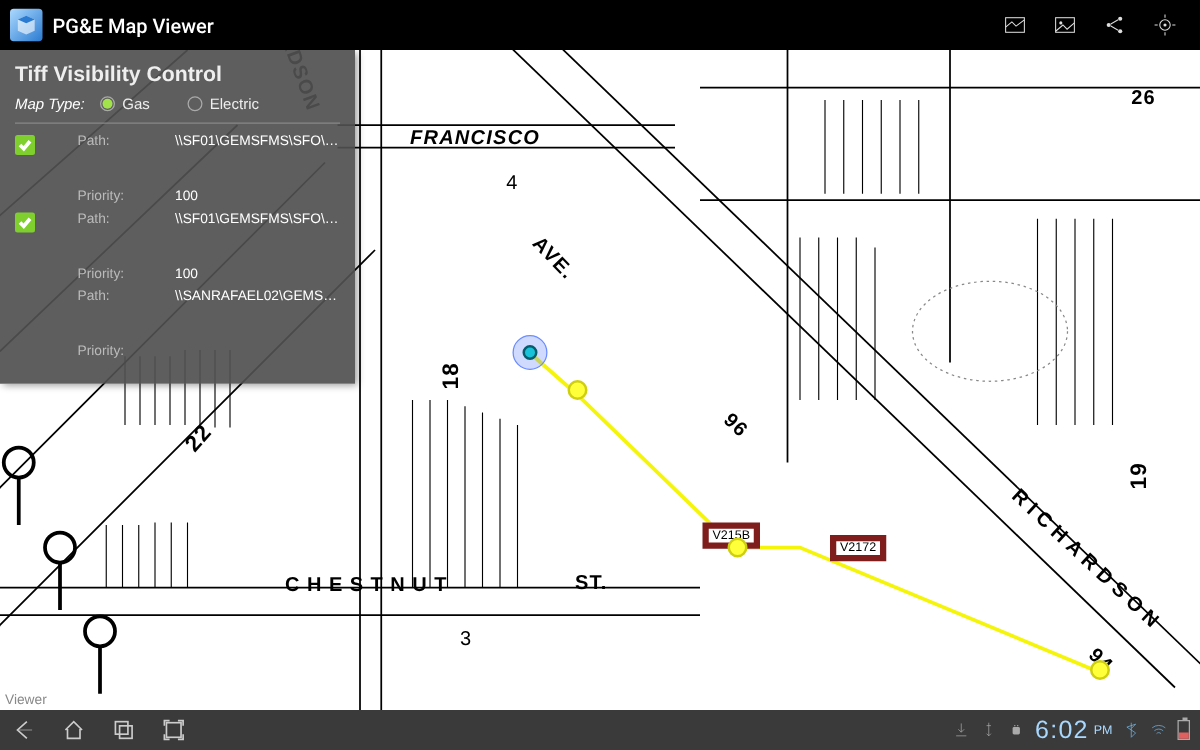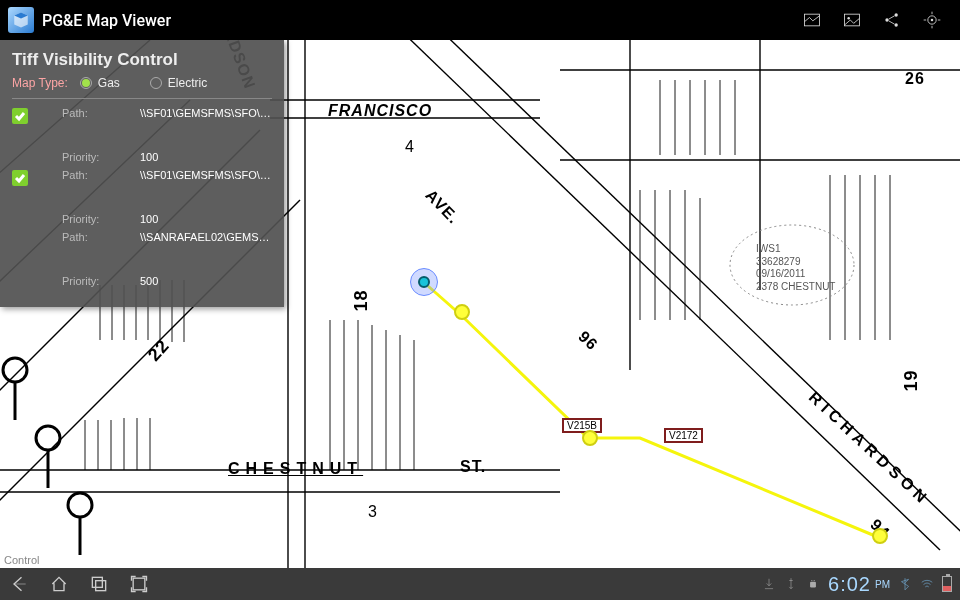--- a/index.html
+++ b/index.html
@@ -14,27 +14,27 @@
   .topbar .action svg { width:20px; height:20px; fill:#ddd; }
   
   .map { position: absolute; top: 40px; bottom: 32px; left: 0; right: 0; background:#fff; overflow:hidden; }
   .map svg { position:absolute; inset:0; }
   .map-label { position:absolute; font: 700 16px Arial; color:#000; letter-spacing:1px; }
   .attrib { position:absolute; left:0; bottom:0; padding:2px 4px; font:11px Arial; color:#888; background:rgba(255,255,255,.8); }
   .locdot { position:absolute; width:28px; height:28px; border-radius:50%; background:rgba(120,150,255,.35); border:1px solid #6a8cff; display:flex; align-items:center; justify-content:center;}
   .locdot .inner{ width:12px; height:12px; border-radius:50%; background:#18c3d9; border:2px solid #065c6b;}
   .yellowdot{ position:absolute; width:16px; height:16px; border-radius:50%; background:#ffff3a; border:2px solid #cfcf10;}
   .bubble { position:absolute; font:10px Arial; color:#555; text-align:left; line-height:1.25; }
-  .valvetag{ position:absolute; font:10px Arial; padding:0 3px; border:2px solid #7f1d1d; background:#fff;}
+  .valvetag{ position:absolute; font:10px Arial; padding:0 3px; border:5px solid #7f1d1d; background:#fff;}
   
   .panel { position:absolute; top:40px; left:0; width:284px; background:rgba(80,80,80,.92); color:#eee; padding:10px 12px 14px; box-shadow:2px 2px 6px rgba(0,0,0,.4);}
   .panel h2 { font:700 17px Arial; margin-bottom:6px;}
   .panel hr { border:0; border-top:1px solid #888; margin:4px 0 8px;}
   .radio-row{ display:flex; align-items:center; font:12px Arial; margin-bottom:8px;}
-  .radio-row .lbl{ color:#fca5a5; margin-right:10px;}
+  .radio-row .lbl{ color:#ffffff; margin-right:10px;font-style:italic;}
   .radio{ width:12px; height:12px; border:1px solid #aaa; border-radius:50%; display:inline-flex; align-items:center; justify-content:center; margin:0 6px 0 2px; cursor:pointer;}
   .radio.checked::after{ content:""; width:8px; height:8px; background:#a2e24b; border-radius:50%;}
   .entry{ font:11px Arial; display:grid; grid-template-columns:18px 46px 1fr; column-gap:6px; row-gap:2px; margin-bottom:6px;gap:32px;}
   .entry .chk{ grid-row:span 2; width:16px; height:16px; border-radius:2px; background:#7fcf2e; display:flex; align-items:center; justify-content:center; margin-top:1px; cursor:pointer;}
   .entry .chk svg{ width:12px; height:12px; stroke:#fff; stroke-width:3; fill:none;}
   .entry .k{ color:#bbb;}
   .entry .v{ color:#fff; white-space:nowrap; overflow:hidden; text-overflow:ellipsis;}
   .entry.nochk{ grid-template-columns:18px 46px 1fr;}
   .entry.nochk .chk{ background:transparent;}
   
@@ -181,53 +181,47 @@
       <circle cx="15" cy="330" r="12"></circle>
         <line x1="15" y1="342" x2="15" y2="380"></line>
       <circle cx="48" cy="398" r="12"></circle>
         <line x1="48" y1="410" x2="48" y2="448"></line>
       <circle cx="80" cy="465" r="12"></circle>
         <line x1="80" y1="477" x2="80" y2="515"></line>
     </g>
   </svg>
 
   <div class="map-label" style="top:62px; left:328px;font-style:italic;">FRANCISCO</div>
-  <div class="map-label" style="top:420px; left:228px; letter-spacing:6px;text-decoration:underline;">CHESTNUT</div>
+  <div class="map-label" style="top:420px; left:228px; letter-spacing:6px;">CHESTNUT</div>
   <div class="map-label" style="top:400px; left:790px; transform:rotate(43deg); letter-spacing:5px;">RICHARDSON</div>
   <div class="map-label" style="top:10px; left:208px; transform:rotate(70deg);">RDSON</div>
   <div class="map-label" style="top:158px; left:422px; transform:rotate(46deg);">AVE.</div>
   <div class="map-label" style="top:418px; left:460px;">ST.</div>
 
   <div class="map-label" style="top:250px; left:350px; transform:rotate(-90deg); font-size:18px;">18</div>
   <div class="map-label" style="top:300px; left:148px; transform:rotate(-48deg); font-size:18px;">22</div>
   <div class="map-label" style="top:463px; left:368px; font-size:16px; font-weight:400;">3</div>
   <div class="map-label" style="top:98px; left:405px; font-size:16px; font-weight:400;">4</div>
   <div class="map-label" style="top:330px; left:900px; transform:rotate(-90deg); font-size:18px;">19</div>
   <div class="map-label" style="top:30px; left:905px; font-size:16px;">26</div>
   <div class="map-label" style="top:480px; left:870px; transform:rotate(44deg); font-size:16px;">94</div>
   <div class="map-label" style="top:292px; left:578px; transform:rotate(44deg); font-size:16px;">96</div>
 
   <div class="valvetag" style="top:378px; left:562px;">V215B</div>
   <div class="valvetag" style="top:388px; left:664px;">V2172</div>
 
-  <div class="bubble" style="top:203px; left:756px;">
-    <div>IWS1</div>
-    <div>33628279</div>
-    <div>09/16/2011</div>
-    <div>2378 CHESTNUT</div>
-  </div>
 
   <div class="locdot" style="top:228px; left:410px;">
       <div class="inner"></div>
     </div>
   <div class="yellowdot" style="top:264px; left:454px;"></div>
   <div class="yellowdot" style="top:390px; left:582px;"></div>
   <div class="yellowdot" style="top:488px; left:872px;"></div>
 
-  <div class="attrib">Control</div>
+  <div class="attrib">Viewer</div>
 </div>
 
 <div class="panel">
   <h2>Tiff Visibility Control</h2>
   <div class="radio-row">
     <span class="lbl">Map Type:</span>
     <span class="radio checked"></span>
     <span>Gas</span>
     <span style="width:28px"></span>
     <span class="radio"></span>
@@ -254,21 +248,20 @@
     <div class="k">Path:</div>
     <div class="v">\\SF01\GEMSFMS\SFO\TIF\GAS\DISTRIBUT D14.tif</div>
     <div class="k">Priority:</div>
     <div class="v">100</div>
   </div>
   <div class="entry nochk">
     <div class="chk"></div>
     <div class="k">Path:</div>
     <div class="v">\\SANRAFAEL02\GEMSFMS\SNR\TIF\GAS\WALL\3</div>
     <div class="k">Priority:</div>
-    <div class="v">500</div>
   </div>
 </div>
 
 <div class="navbar">
   <div class="nav-left">
     <div class="nav-btn">
         <svg viewBox="0 0 24 24">
           <path d="M15 4 L6 12 L15 20"></path>
           <path d="M7 12 H20" opacity=".4"></path>
         </svg>

